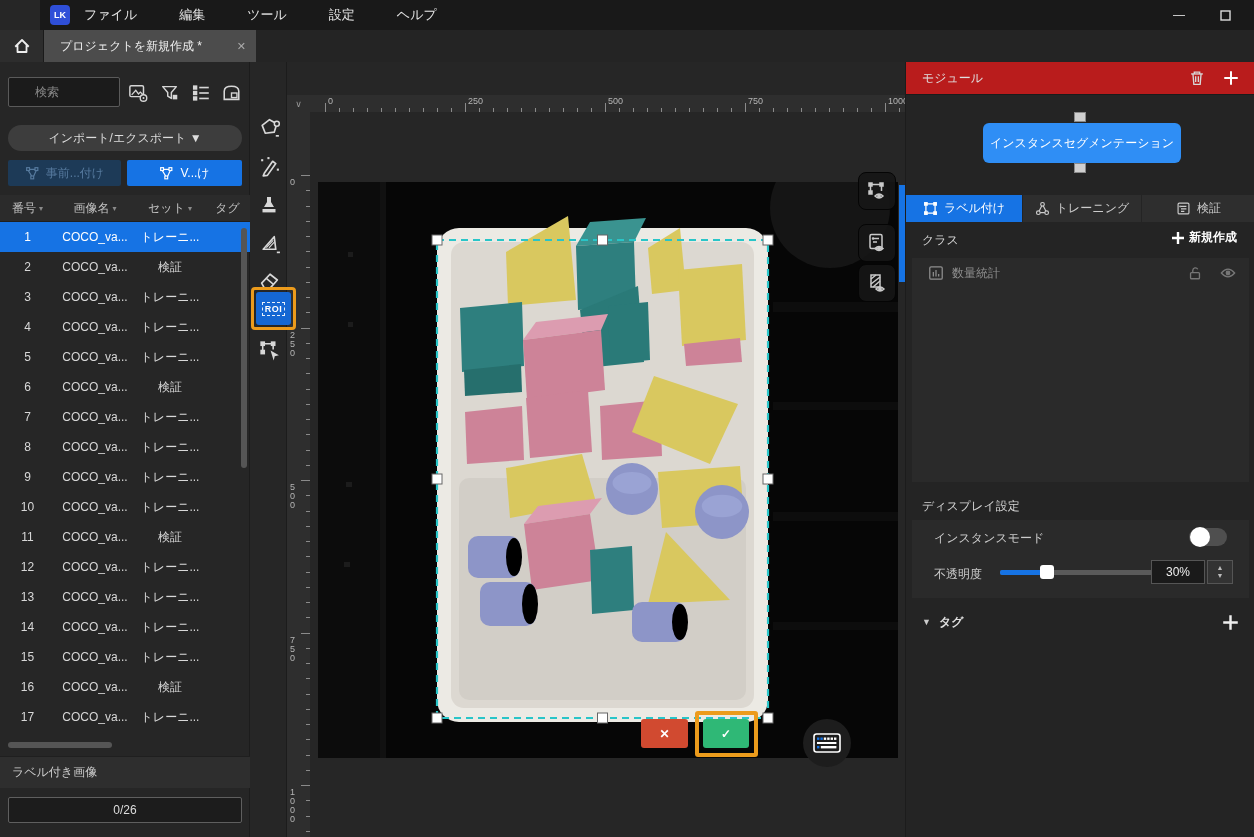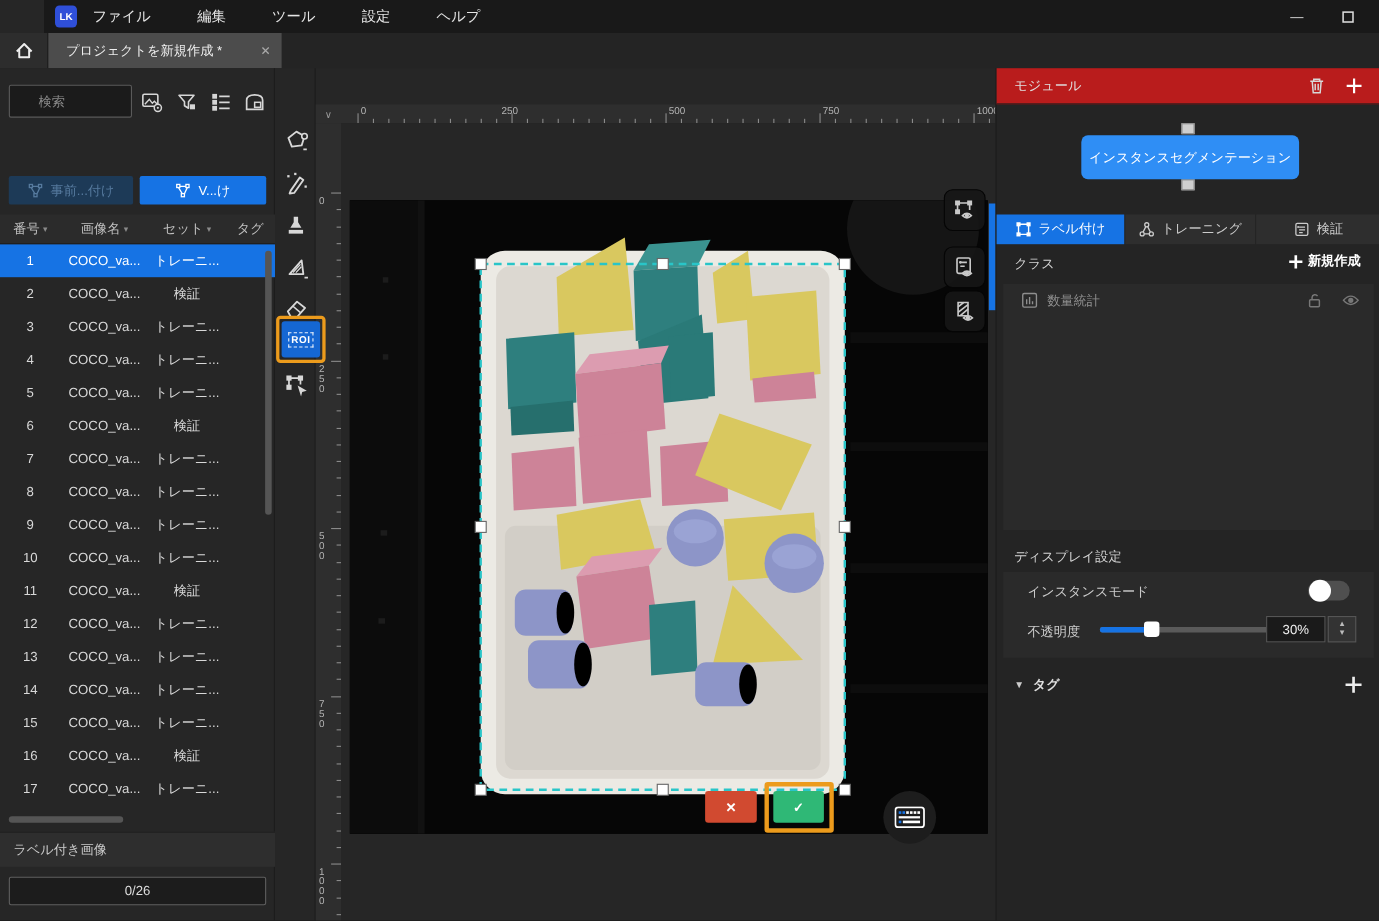--- a/index.html
+++ b/index.html
@@ -173,20 +173,21 @@
           <line x1="8.5" y1="11" x2="19" y2="11"></line>
           <rect x="2.5" y="15.5" width="3" height="3" fill="currentColor"></rect>
           <line x1="8.5" y1="17" x2="19" y2="17"></line>
         </g>
       </svg>
     <svg class="lp-ico" style="left:221px;" width="21" height="20" viewBox="0 0 22 22">
         <path d="M3 9 V18 H19 V9 M3 9 C3 5.5 6 3.5 11 3.5 C16 3.5 19 5.5 19 9" fill="none" stroke="currentColor" stroke-width="1.7"></path>
         <rect x="11" y="11" width="6" height="5" fill="none" stroke="currentColor" stroke-width="1.5"></rect>
       </svg>
 
+    <div class="pill-btn">インポート/エクスポート ▼</div>
 
     <div class="btn-pre">
       <svg width="15" height="15" viewBox="0 0 18 18">
           <g stroke="#567a9e" stroke-width="1.4" fill="none">
             <rect x="2" y="2" width="3.4" height="3.4"></rect>
             <rect x="12" y="2" width="3.4" height="3.4"></rect>
             <rect x="7" y="12" width="3.4" height="3.4"></rect>
             <path d="M5.5 4 H12 M4 5.5 L8 12 M13.5 5.5 L10.5 12"></path>
           </g>
         </svg>
@@ -429,21 +430,21 @@
       <div class="tick" style="left: 477px; bottom: 0px; width: 1px; height: 4px;"></div>
       <div class="tick" style="left: 491px; bottom: 0px; width: 1px; height: 4px;"></div>
       <div class="tick" style="left: 505px; bottom: 0px; width: 1px; height: 4px;"></div>
       <div class="tick" style="left: 519px; bottom: 0px; width: 1px; height: 4px;"></div>
       <div class="tick" style="left: 533px; bottom: 0px; width: 1px; height: 4px;"></div>
       <div class="tick" style="left: 547px; bottom: 0px; width: 1px; height: 4px;"></div>
       <div class="tick" style="left: 561px; bottom: 0px; width: 1px; height: 4px;"></div>
       <div class="tick" style="left: 575px; bottom: 0px; width: 1px; height: 9px;"></div>
       <div class="tick" style="left: 589px; bottom: 0px; width: 1px; height: 4px;"></div>
       <div class="rlabel" style="left: 18px; top: 1px;">0</div>
-      <div class="rlabel" style="left: 146px; top: 1px; text-align: center;">250</div>
+      <div class="rlabel" style="left: 158px; top: 1px; text-align: center;">250</div>
       <div class="rlabel" style="left: 298px; top: 1px;">500</div>
       <div class="rlabel" style="left: 438px; top: 1px;">750</div>
       <div class="rlabel" style="left: 578px; top: 1px;">1000</div>
     </div>
   <div class="abs vruler">
       <div class="tick" style="top: 63px; right: 0px; height: 1px; width: 9px;"></div>
       <div class="tick" style="top: 78.25px; right: 0px; height: 1px; width: 4px;"></div>
       <div class="tick" style="top: 93.5px; right: 0px; height: 1px; width: 4px;"></div>
       <div class="tick" style="top: 108.75px; right: 0px; height: 1px; width: 4px;"></div>
       <div class="tick" style="top: 124px; right: 0px; height: 1px; width: 4px;"></div>

